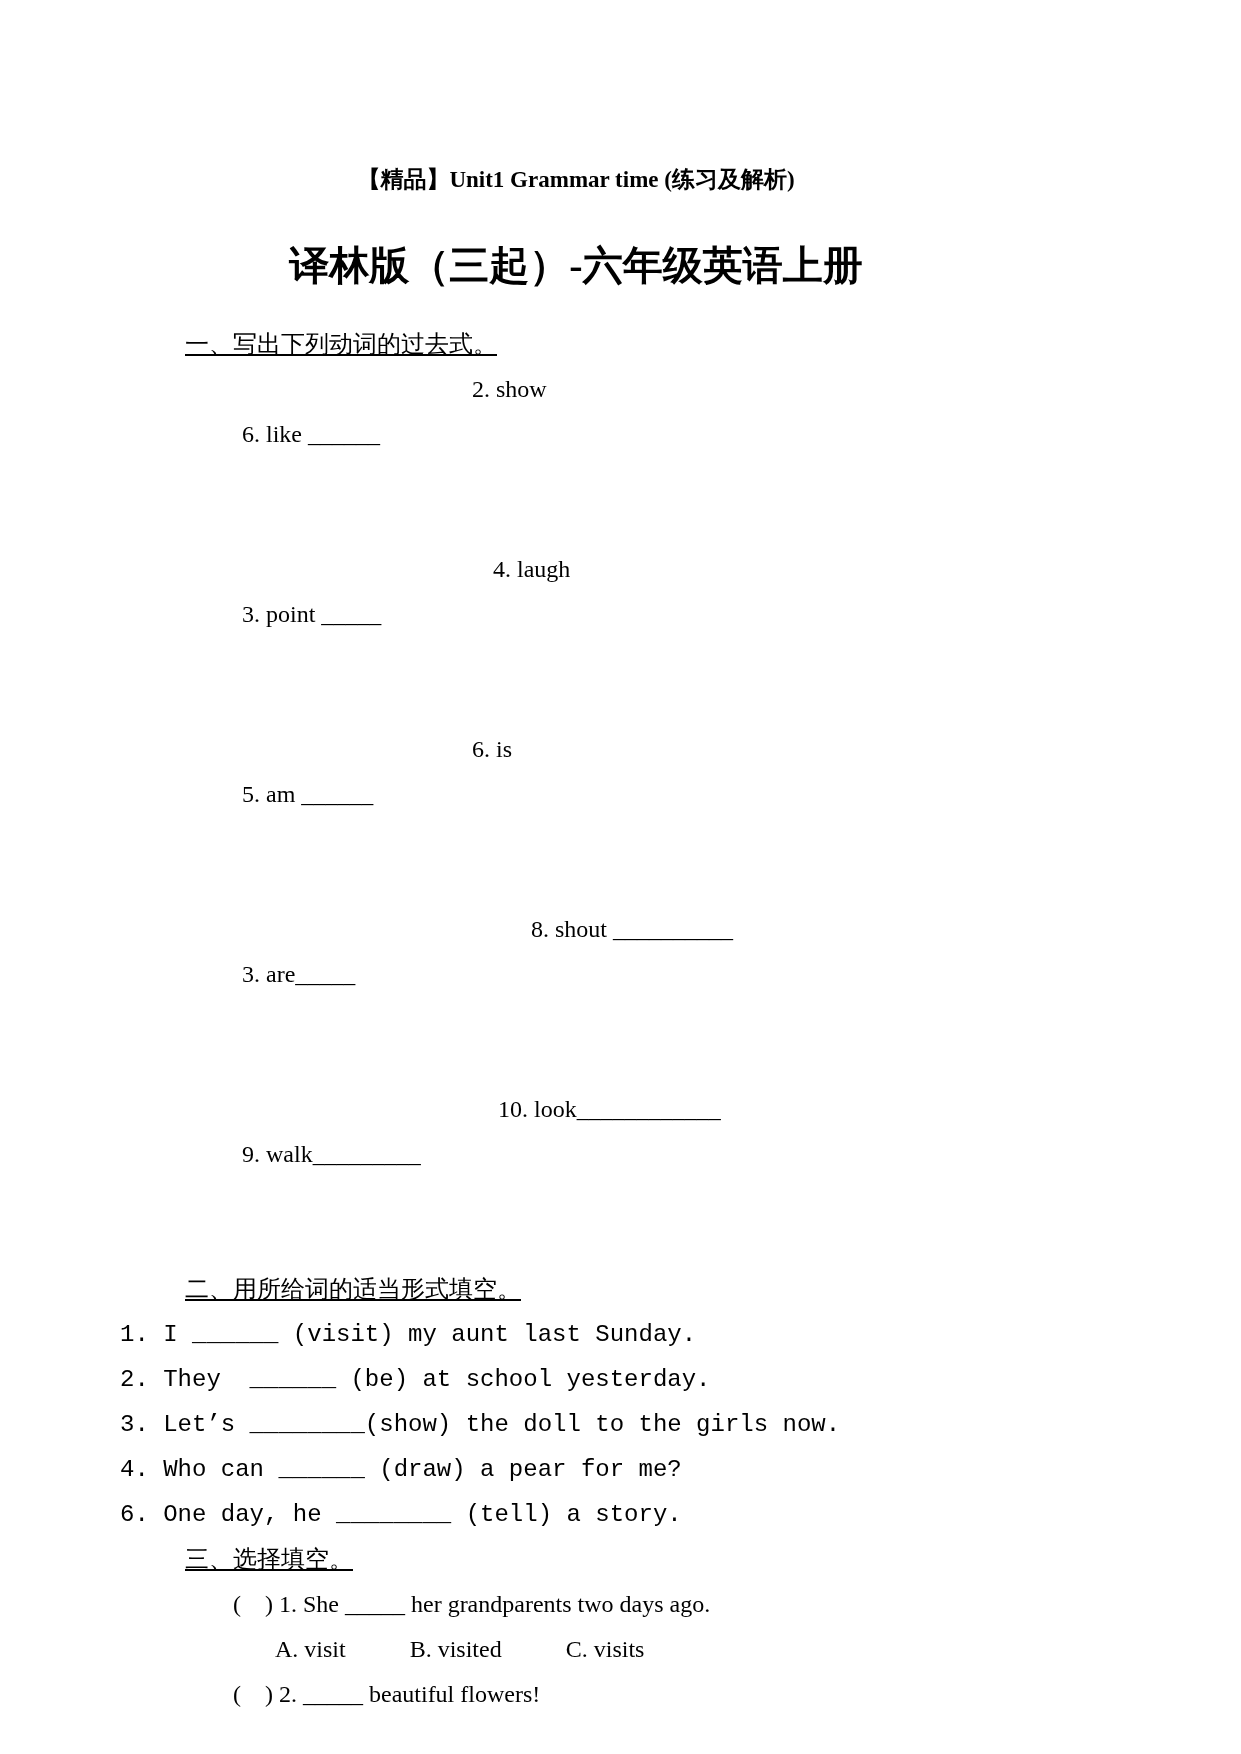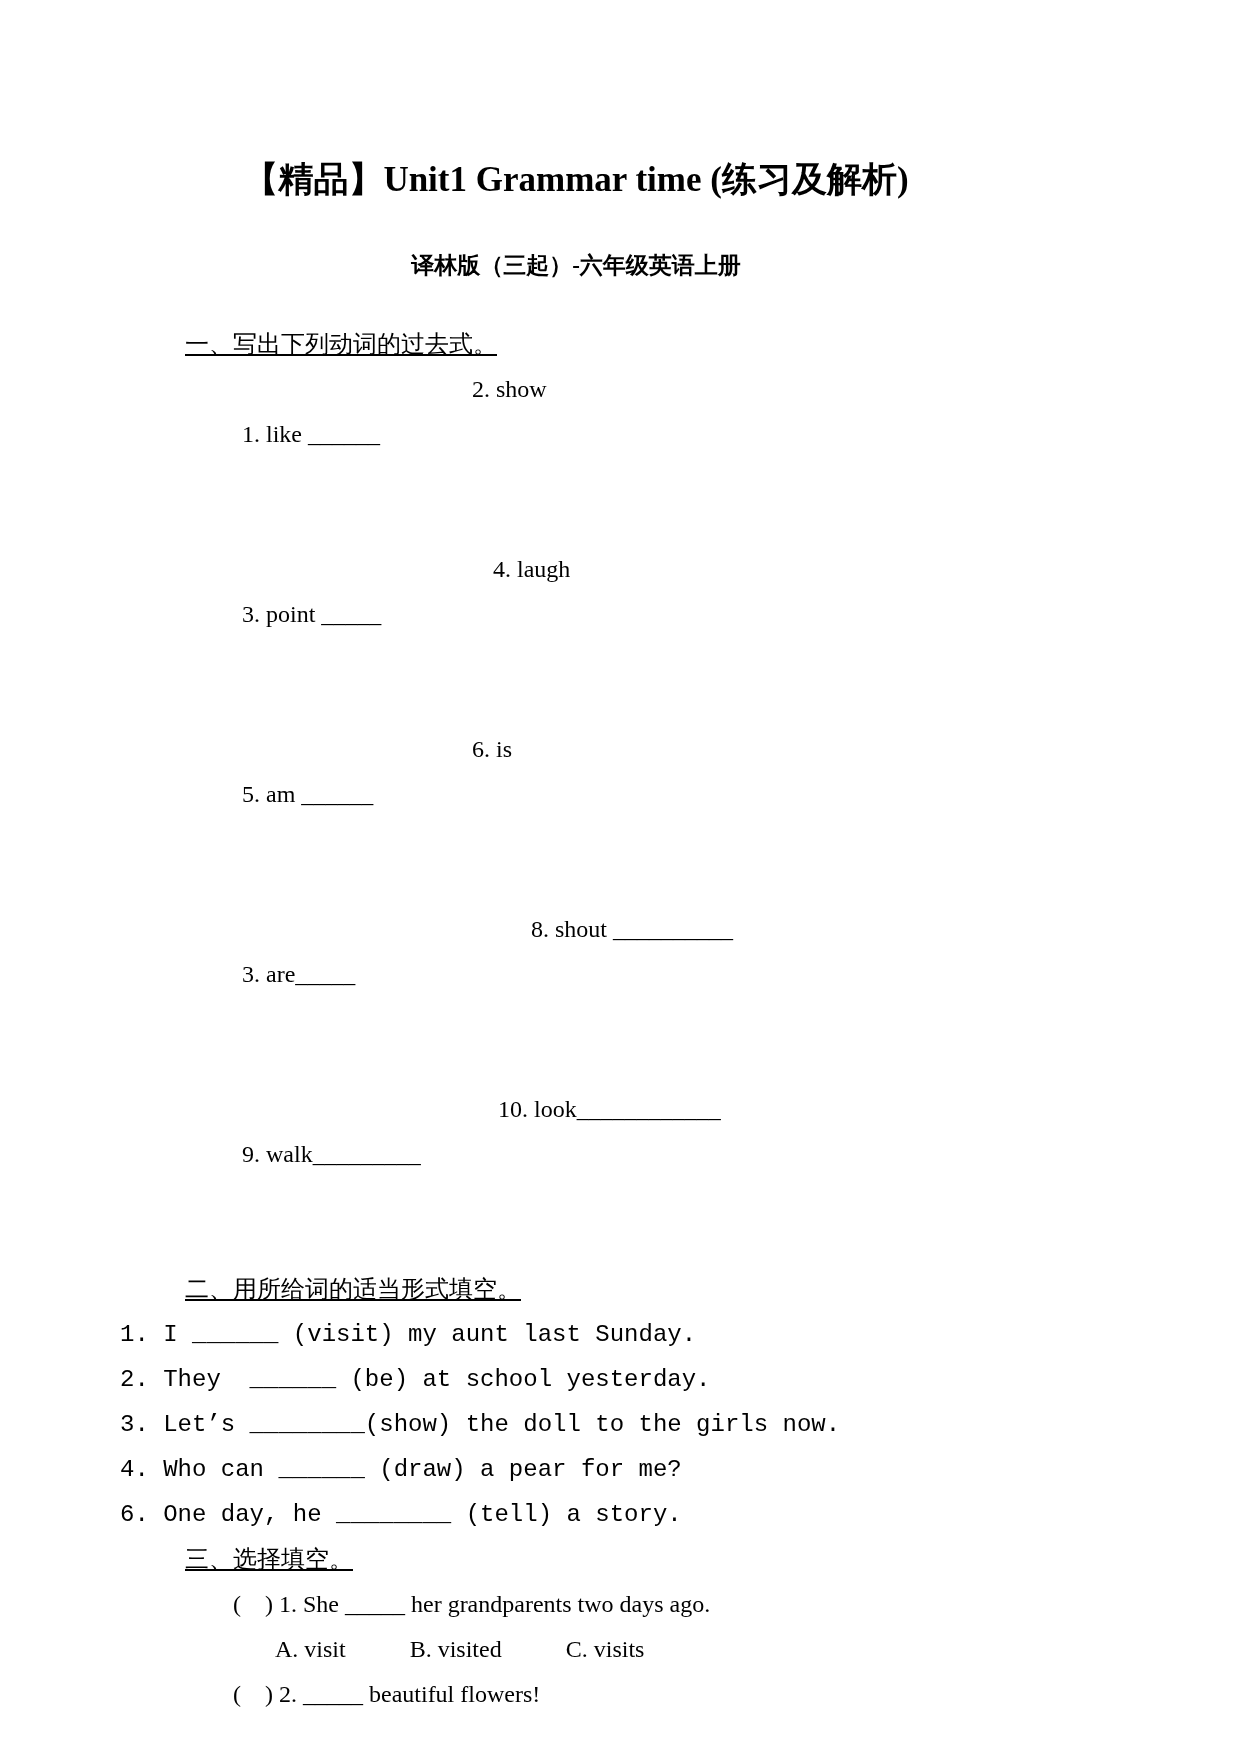--- a/index.html
+++ b/index.html
@@ -9,22 +9,22 @@
     margin:0 auto;
     background:#ffffff;
     color:#000000;
     font-family:"Liberation Serif","DejaVu Serif",serif;
     font-size:24px;
     padding-top:158px;
     box-sizing:border-box;
     overflow:hidden;
   }
   .centered { width:1152px; text-align:center; }
-  .title    { font-size:35px; font-weight:bold; line-height:44px; }
-  .subtitle { font-size:23px; font-weight:bold; line-height:44px; margin-top:42px; }
+  .title    { font-size:23px; font-weight:bold; line-height:44px; }
+  .subtitle { font-size:40px; font-weight:bold; line-height:44px; margin-top:42px; }
 
   .line { line-height:45px; white-space:pre; }
   .sec-header  { padding-left:185px;text-decoration:underline; }
   .first-sec   { margin-top:34px; }
   .s1row { position:relative; padding-left:218px; }
   .s1row .r { position:absolute; top:0; }
   .r1 { left:472px; }
   .r2 { left:493px; }
   .r3 { left:472px; }
   .r4 { left:531px; }
@@ -36,21 +36,21 @@
 </head>
 <body>
 
 <div class="page">
 
   <div class="centered title">【精品】Unit1 Grammar time (练习及解析)</div>
   <div class="centered subtitle">译林版（三起）-六年级英语上册</div>
 
   <div class="line sec-header first-sec">一、写出下列动词的过去式。</div>
   <div class="line s1row">
-    <span class="l">1. like ______</span>
+    <span class="l">6. like ______</span>
     <span class="r r1">2. show</span>
   </div>
   <div class="line s1row">
     <span class="l">3. point _____</span>
     <span class="r r2">4. laugh</span>
   </div>
   <div class="line s1row">
     <span class="l">5. am ______</span>
     <span class="r r3">6. is</span>
   </div>

